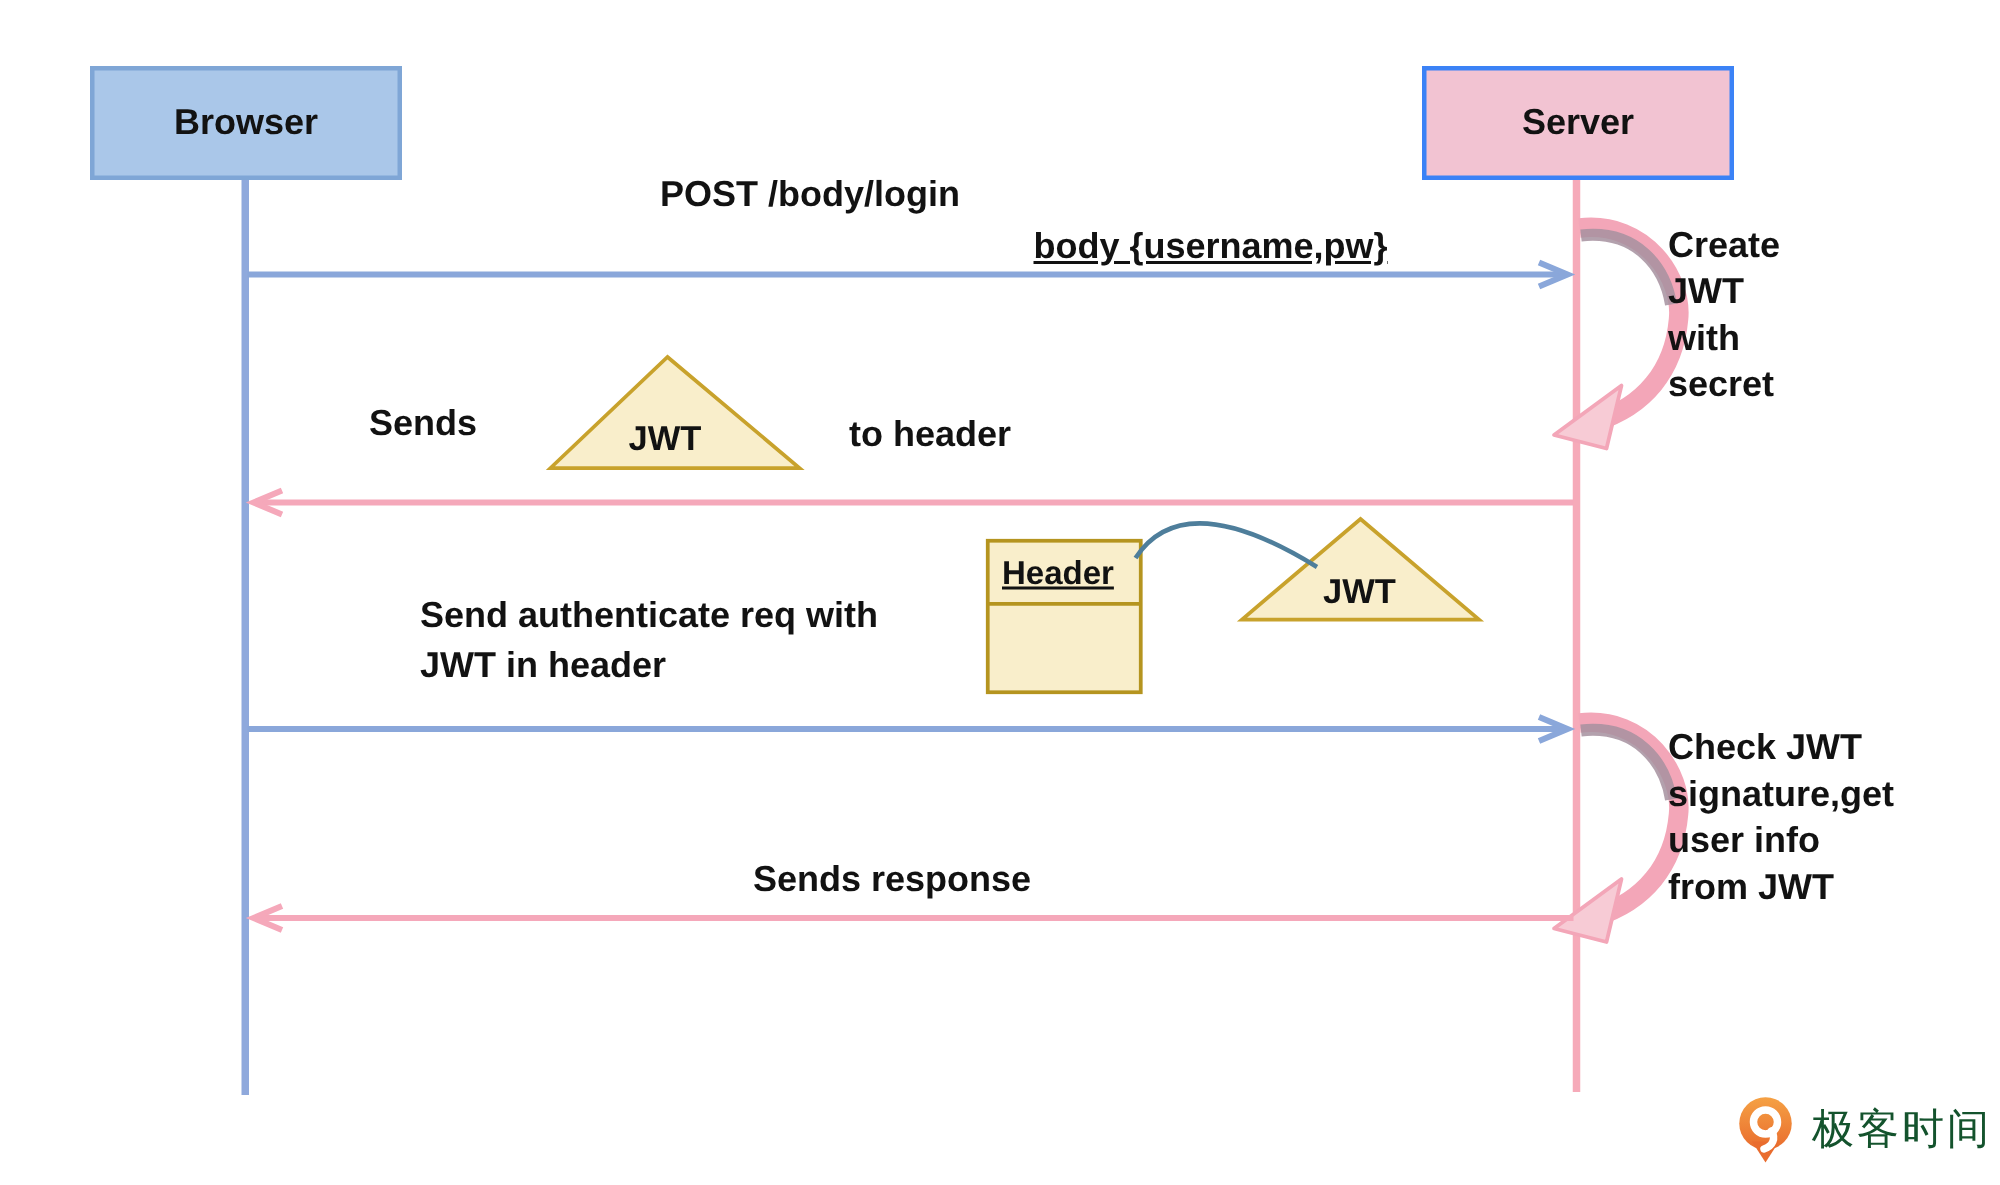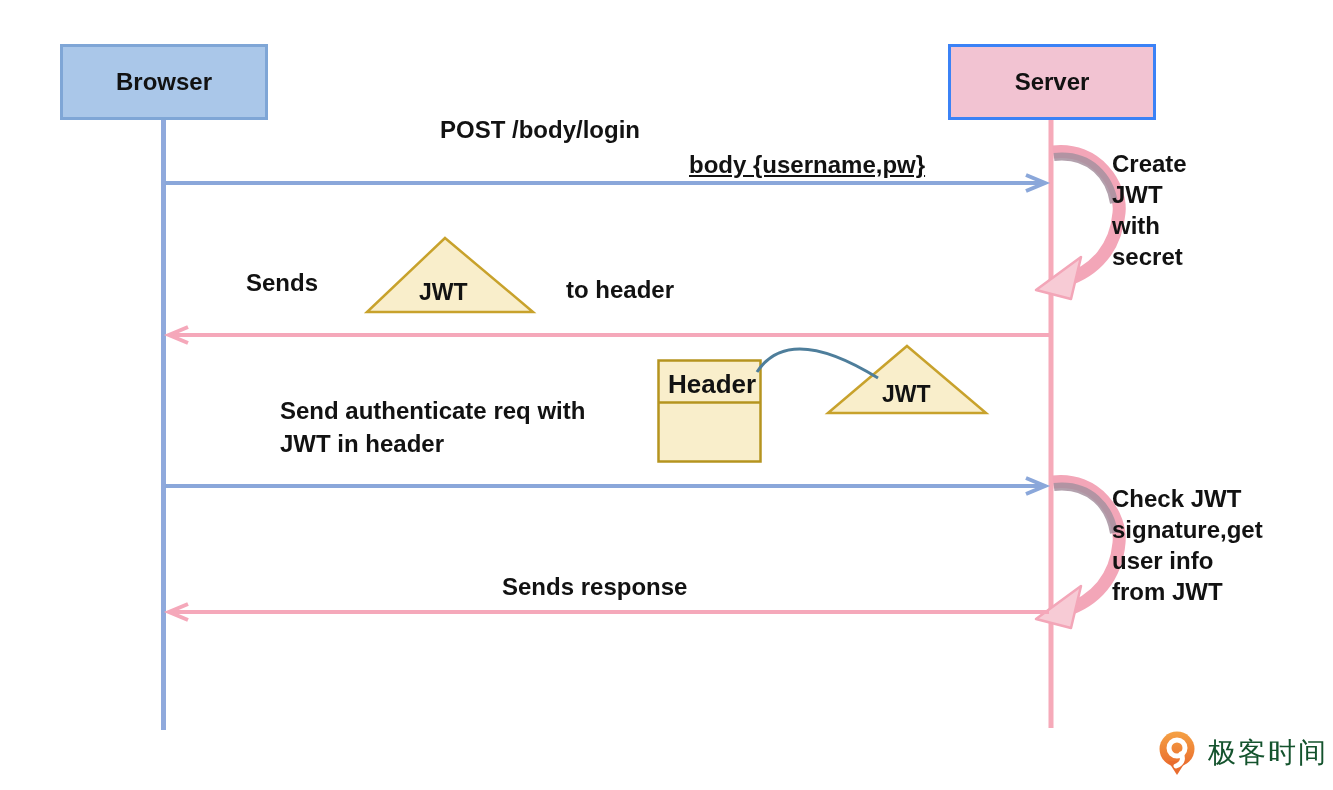--- a/index.html
+++ b/index.html
@@ -12,21 +12,21 @@
     position:absolute;width:208px;height:76px;display:flex;align-items:center;justify-content:center;
     font-weight:bold;font-size:24px;box-sizing:border-box;
   }
   .actor-browser{left:60px;top:44px;background:#aac7e9;border:3px solid #7fa6d6;}
   .actor-server{left:948px;top:44px;background:#f2c3d2;border:3px solid #3b82f6;}
   .lbl{
     position:absolute;font-weight:bold;font-size:24px;white-space:pre-line;line-height:31px;color:#121212;
   }
   .lbl.msg{line-height:33px;}
   .token-label{position:absolute;font-size:23px;font-weight:bold;}
-  .header-label{position:absolute;font-size:26px;font-weight:bold;}
+  .header-label{position:absolute;font-size:22px;font-weight:bold;text-decoration:underline;}
   .logo{position:absolute;left:1155px;top:729px;display:flex;align-items:center;}
   .logo .logo-icon{position:relative;width:46px;height:48px;display:block;}
   .logo .logo-text{
     font-size:28px;color:#14532d;letter-spacing:2px;margin-left:7px;font-weight:500;
     font-family:"Liberation Sans","DejaVu Sans",sans-serif;
   }
 </style>
 </head>
 <body>
 

